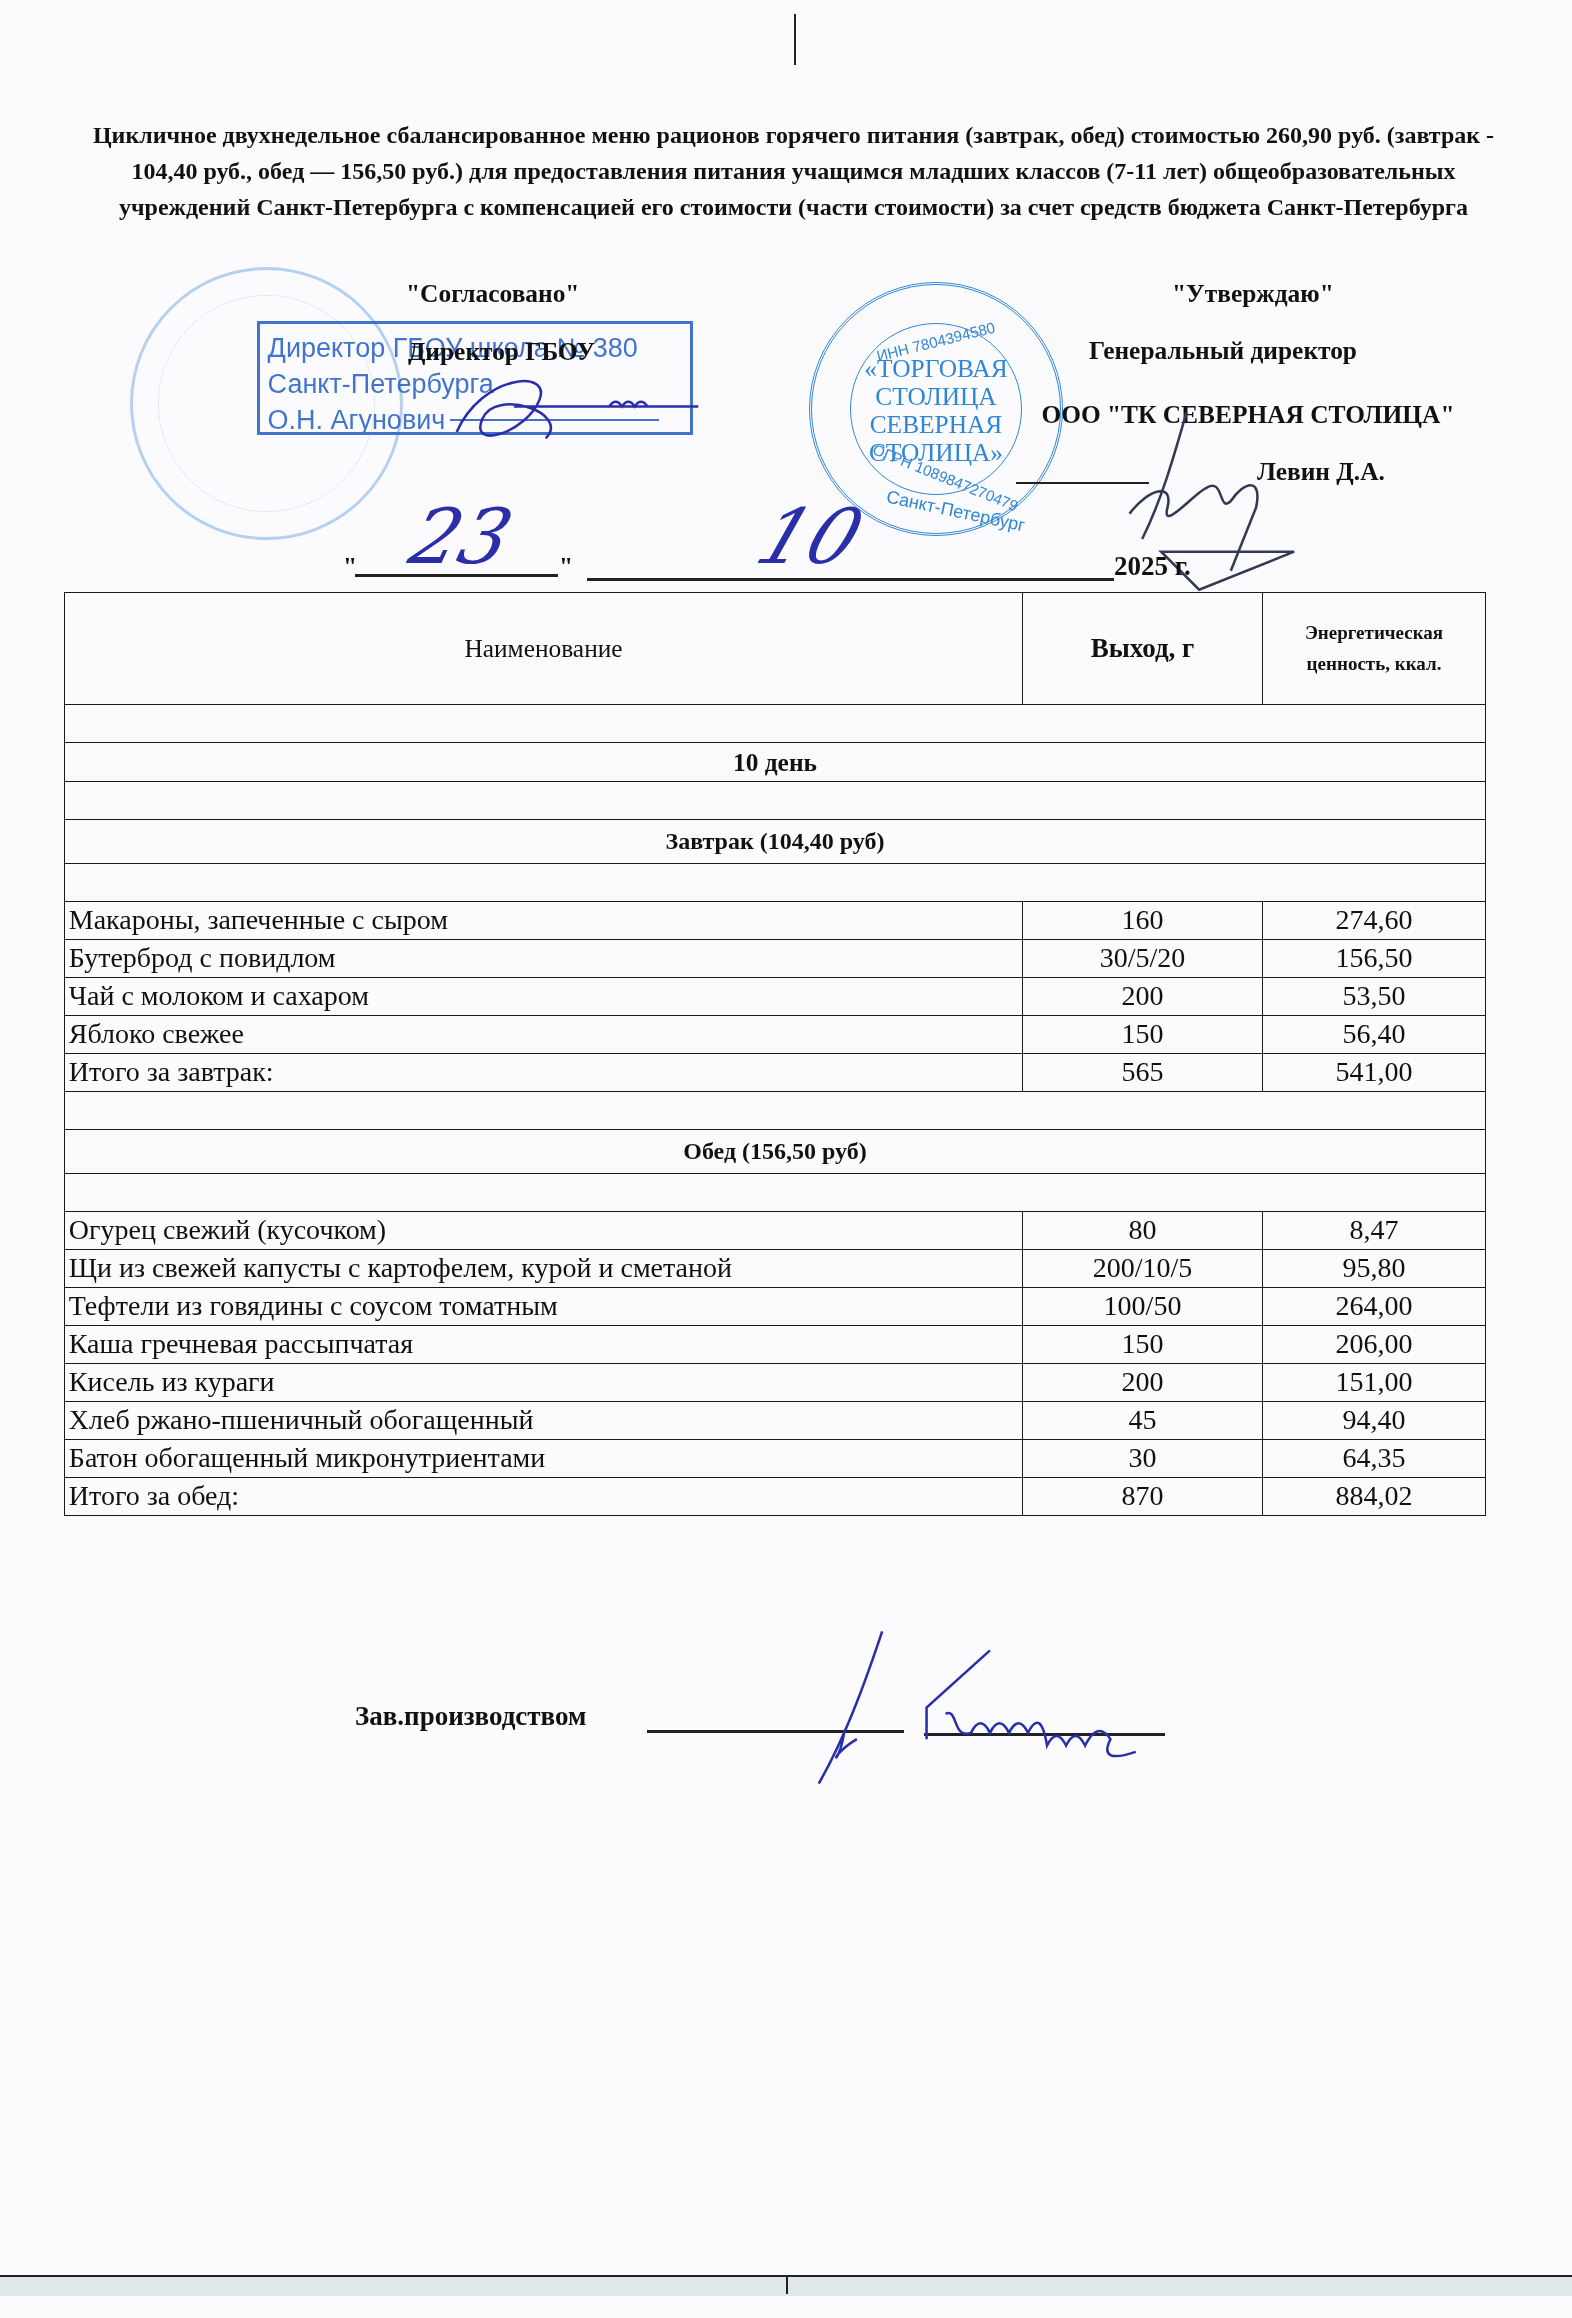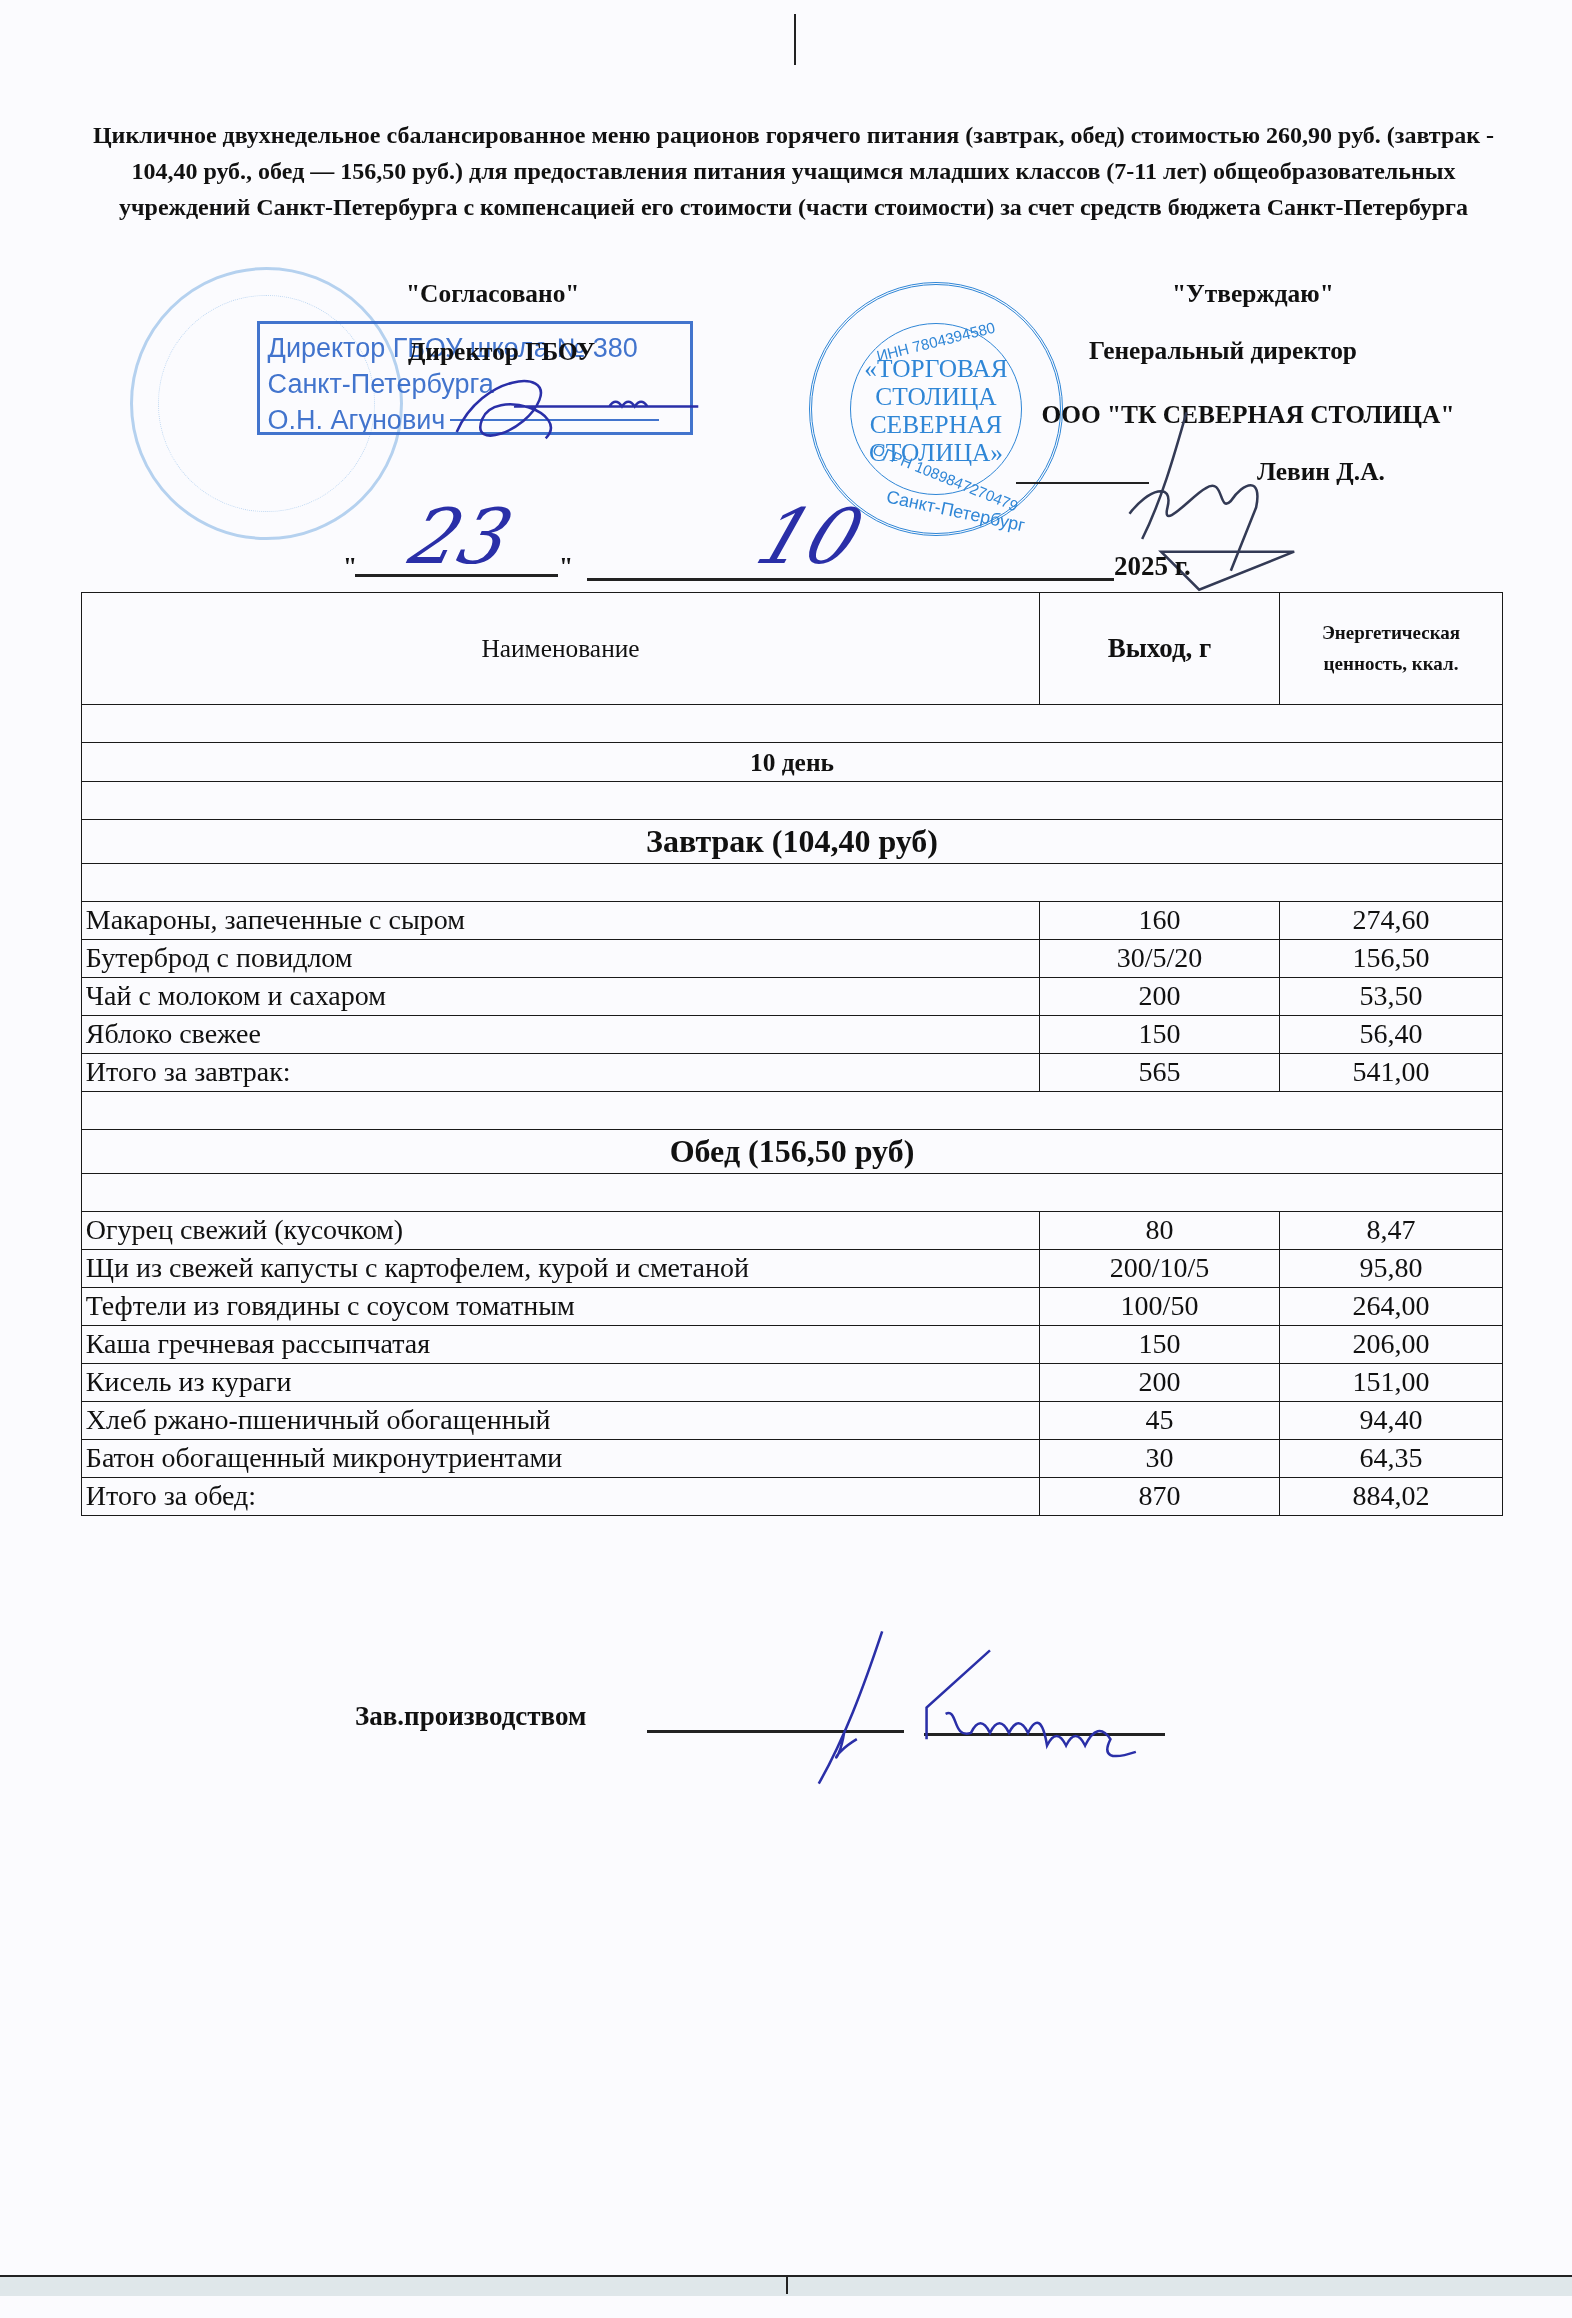--- a/index.html
+++ b/index.html
@@ -69,34 +69,34 @@
   .date-month-line { position: absolute; left: 587px; top: 578px; width: 527px; height: 2.5px; background: #222; }
   .date-year { position: absolute; left: 1114px; top: 551px; font-weight: bold; font-size: 27px; }
   .hand { position: absolute; font-family: "DejaVu Serif", serif; font-style: italic; color: #2a2fa8; }
   .hand-day { left: 413px; top: 492px; font-size: 76px; transform: skewX(-15deg); }
   .hand-month { left: 762px; top: 492px; font-size: 76px; transform: skewX(-20deg); }
 
   .sig-svg { position: absolute; }
 
   
   .menu-table {
-    position: absolute; left: 81px; top: 592px; width: 1422px;
+    position: absolute; left: 64px; top: 592px; width: 1422px;
     border-collapse: collapse; table-layout: fixed; border-radius: 22px;
   }
   .menu-table td { border: 1.9px solid #1a1a1a; padding: 0 3.8px; vertical-align: middle; }
   .menu-table col.c1 { width: 958px; }
   .menu-table col.c2 { width: 240px; }
   .menu-table col.c3 { width: 223px; }
   .hdr td { height: 111px; text-align: center; }
   .hdr .h-name { font-size: 25.4px; font-weight: normal; }
   .hdr .h-yield { font-size: 27px; font-weight: bold; }
   .hdr .h-energy { font-size: 19px; font-weight: bold; line-height: 30.5px; }
   .spacer td { height: 37px; }
   .section td { height: 38px; text-align: center; font-weight: bold; font-size: 25.4px; }
-  .meal td { height: 43px; text-align: center; font-weight: bold; font-size: 32px; }
+  .meal td { height: 43px; text-align: center; font-weight: bold; font-size: 24px; }
   .item td { height: 37px; font-size: 28px; line-height: 30.5px; }
   .item td.num { text-align: center; }
   .item td.name { text-align: left; }
   .total td { font-weight: normal; }
 
   .footer-sign { position: absolute; left: 355px; top: 1701px; font-weight: bold; font-size: 27px; }
   .footer-line1 { position: absolute; left: 647px; top: 1730px; width: 257px; height: 2.5px; background: #222; }
   .footer-line2 { position: absolute; left: 924px; top: 1733px; width: 241px; height: 2.5px; background: #222; }
 </style>
 </head>

